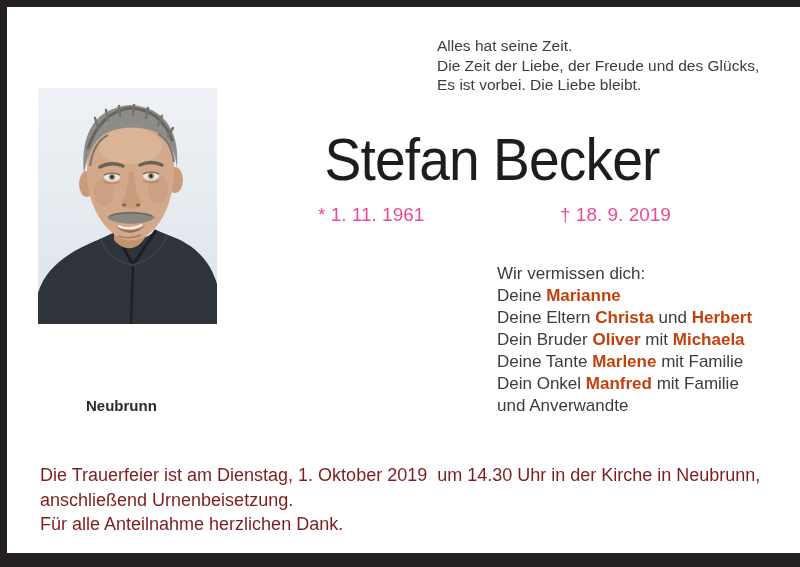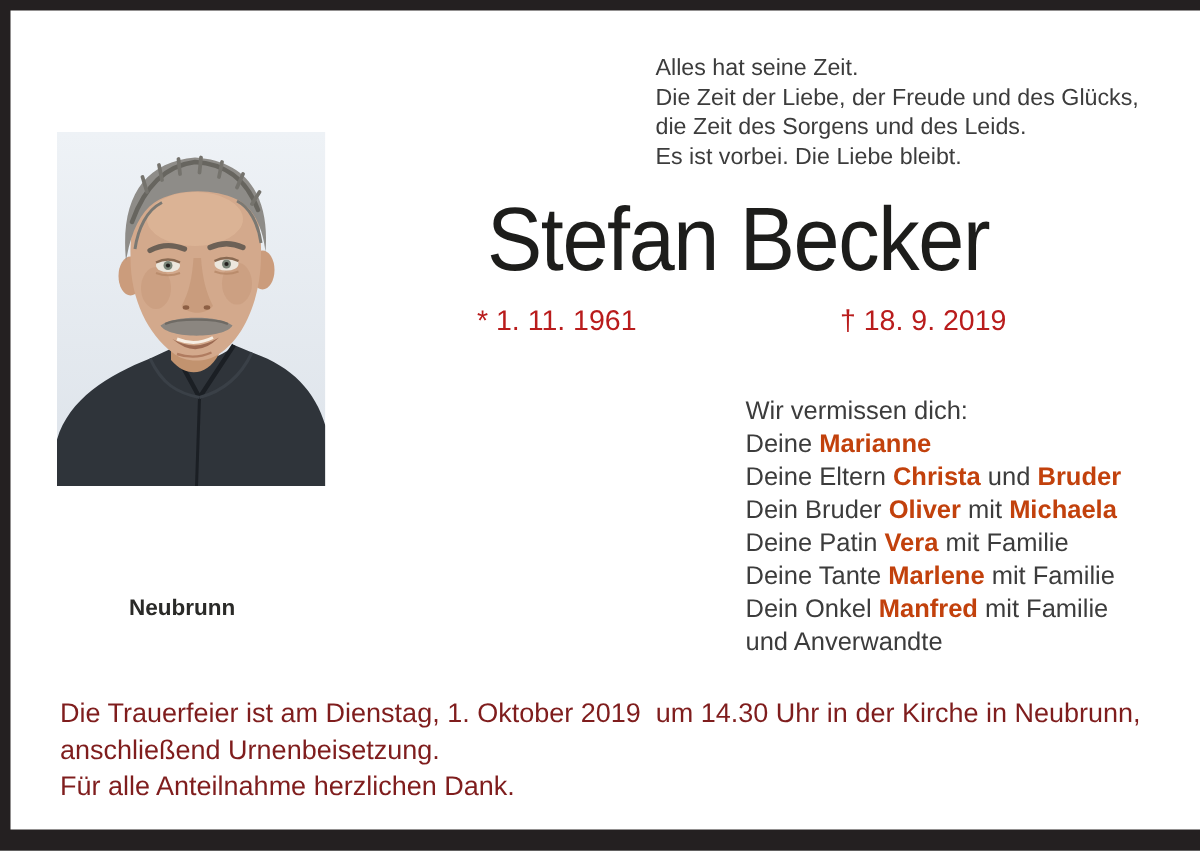--- a/index.html
+++ b/index.html
@@ -42,21 +42,21 @@
     text-align: center;
     font-size: 60px;
     font-weight: 400;
     letter-spacing: -1px;
     color: #1d1d1b;
     transform: scaleX(0.92);
     transform-origin: 50% 50%;
     white-space: nowrap;
   }
 
-  .date { top: 197px; font-size: 19px; color: #b91c1c; white-space: nowrap; }
+  .date { top: 197px; font-size: 19px; color: #ec4899; white-space: nowrap; }
   .date.birth { left: 311px; }
   .date.death { left: 553px; }
 
   .mourners {
     left: 490px; top: 256px;
     font-size: 17px;
     line-height: 22px;
     color: #3c3c3c;
   }
   .mourners .line { white-space: pre-wrap; }
@@ -137,35 +137,33 @@
 
         <path d="M77,138 Q92,147 108,137 Q93,152 77,138 Z" fill="#9c6a52"></path>
         <path d="M80,138 Q92,143 104,137" stroke="#fdfaf2" stroke-width="2" fill="none" opacity="0.85"></path>
         <path d="M80,148 Q92,152 103,147" stroke="#b07c60" stroke-width="1.6" fill="none"></path>
       </svg>
     </div>
 
     <div class="poem">
       <div>Alles hat seine Zeit.</div>
       <div>Die Zeit der Liebe, der Freude und des Glücks,</div>
-      <div>die Zeit des Sorgens und des Leids.</div>
       <div>Es ist vorbei. Die Liebe bleibt.</div>
     </div>
 
     <h1 class="name">Stefan Becker</h1>
 
     <span class="date birth">* 1. 11. 1961</span>
     <span class="date death">† 18. 9. 2019</span>
 
     <div class="mourners">
       <div class="line"><span>Wir vermissen dich:</span></div>
       <div class="line"><span>Deine </span><span class="b">Marianne</span></div>
-      <div class="line"><span>Deine Eltern </span><span class="b">Christa</span><span> und </span><span class="b">Bruder</span></div>
+      <div class="line"><span>Deine Eltern </span><span class="b">Christa</span><span> und </span><span class="b">Herbert</span></div>
       <div class="line"><span>Dein Bruder </span><span class="b">Oliver</span><span> mit </span><span class="b">Michaela</span></div>
-      <div class="line"><span>Deine Patin </span><span class="b">Vera</span><span> mit Familie</span></div>
       <div class="line"><span>Deine Tante </span><span class="b">Marlene</span><span> mit Familie</span></div>
       <div class="line"><span>Dein Onkel </span><span class="b">Manfred</span><span> mit Familie</span></div>
       <div class="line"><span>und Anverwandte</span></div>
     </div>
 
     <div class="place">Neubrunn</div>
 
     <div class="funeral">
       <div class="line">Die Trauerfeier ist am Dienstag, 1. Oktober 2019  um 14.30 Uhr in der Kirche in Neubrunn,</div>
       <div class="line">anschließend Urnenbeisetzung.</div>

